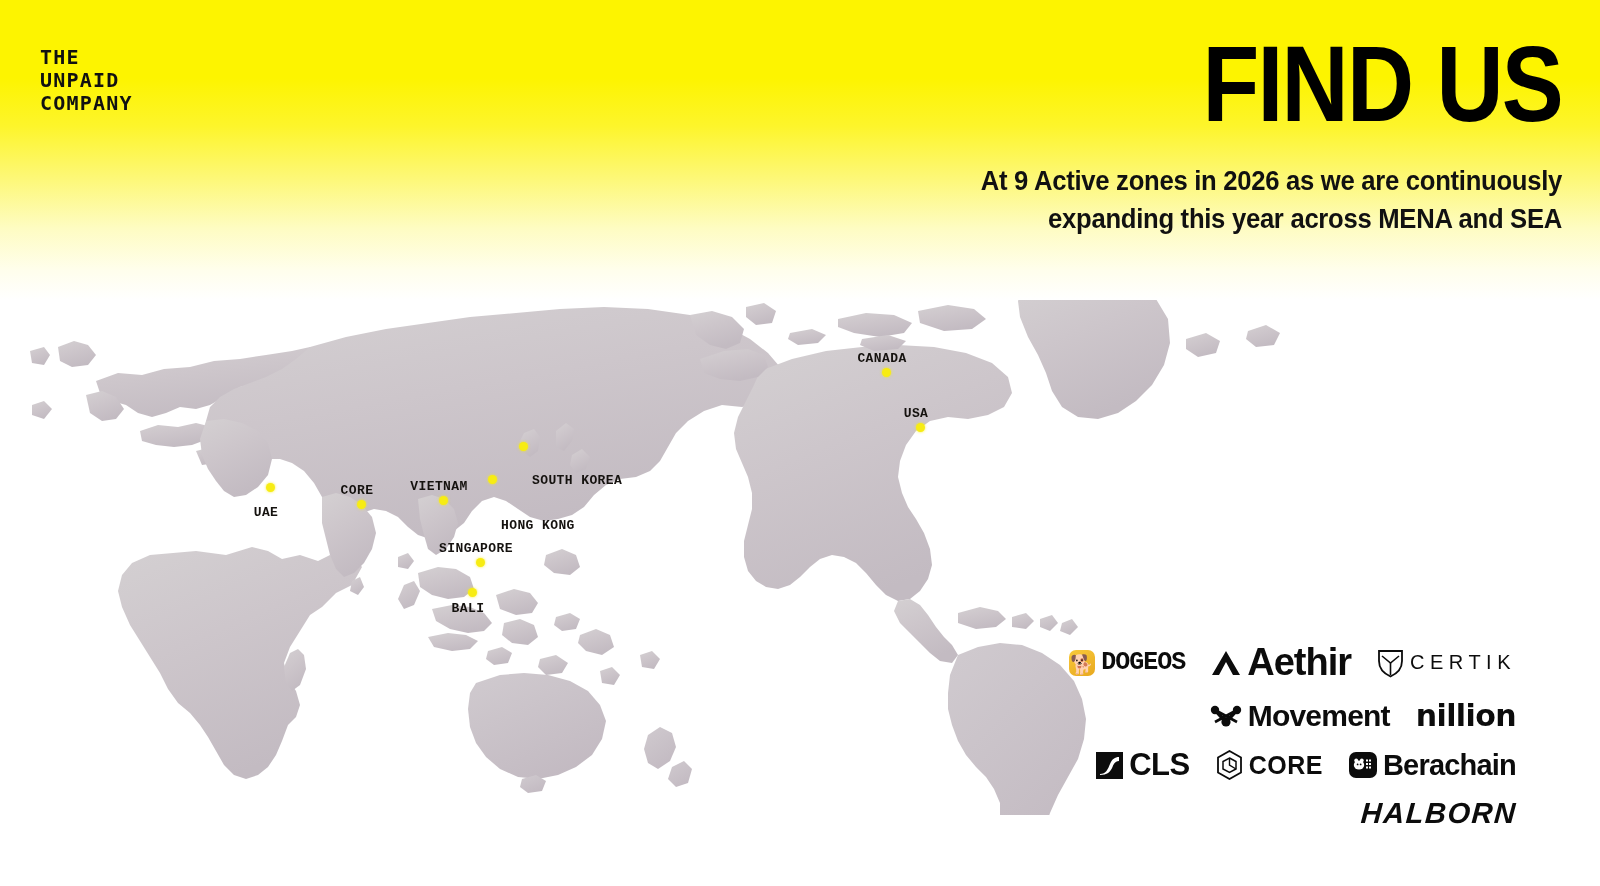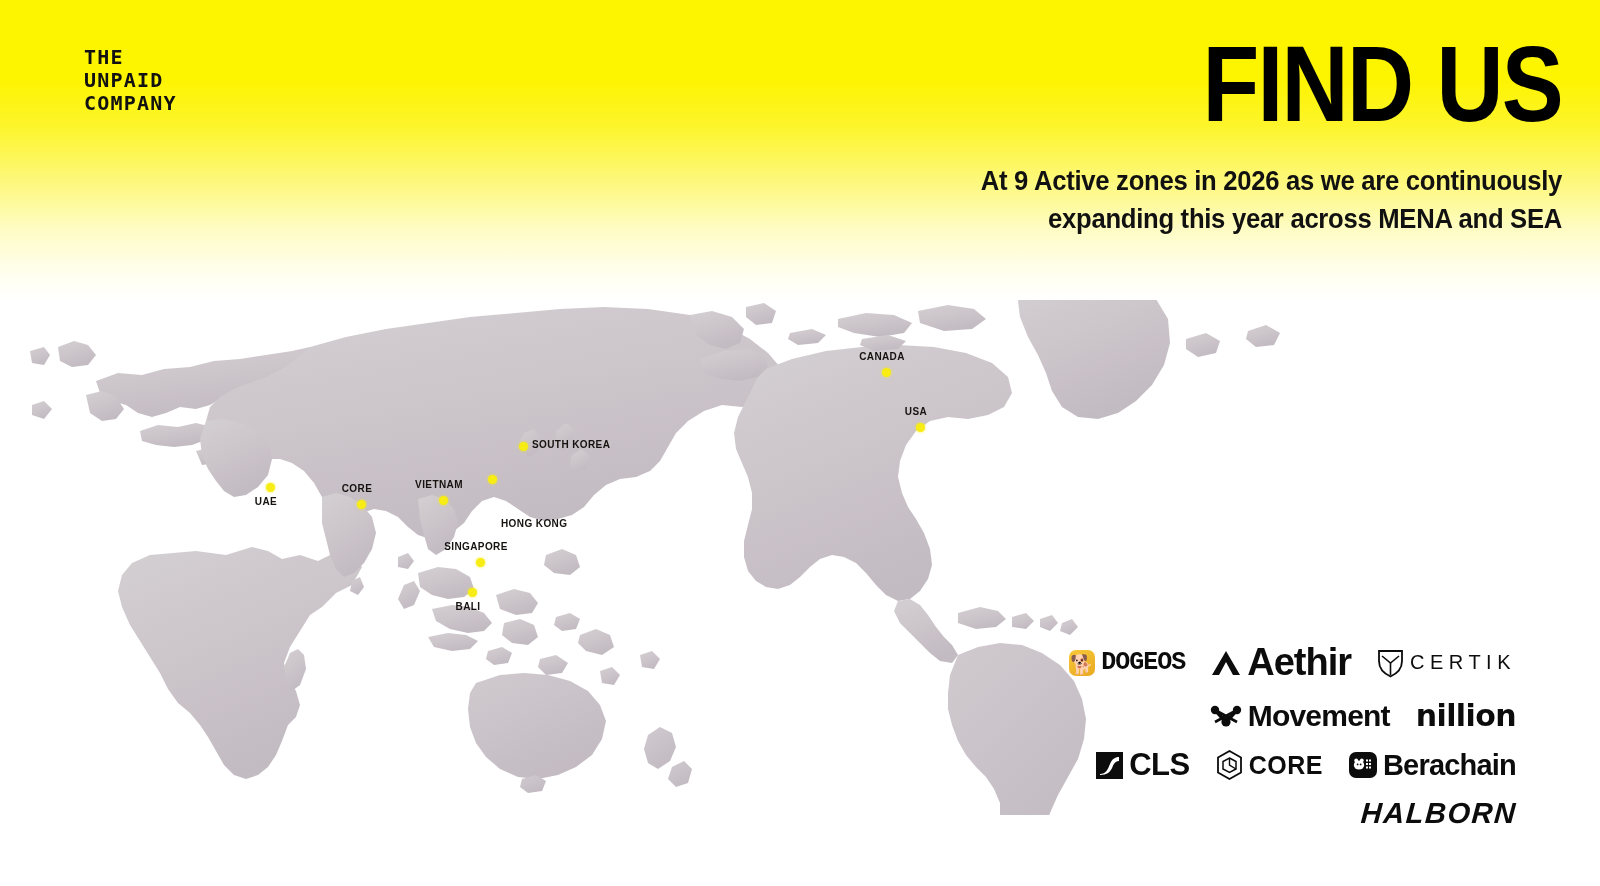--- a/index.html
+++ b/index.html
@@ -28,21 +28,20 @@
   
   #brand-logo {
     position:absolute; left:40px; top:46px; z-index:6;
     font-family:"DejaVu Sans Mono", monospace;
     font-weight:bold;
     font-size:20px;
     line-height:23px;
     letter-spacing:1.2px;
     color:#111111;
     text-transform:uppercase;
-    margin-left:44px;
   }
   #brand-logo div { white-space:nowrap; }
 
   
   #headline {
     position:absolute; right:38px; top:32px; z-index:6;
     font-family:"Liberation Sans", sans-serif;
     font-weight:bold;
     font-size:108px;
     line-height:104px;
@@ -76,23 +75,23 @@
   #pin-layer { position:absolute; left:0; top:0; width:1600px; height:886px; z-index:4; }
   .pin { position:absolute; }
   .pin .dot {
     position:absolute; left:0; top:0;
     width:9px; height:9px; border-radius:50%;
     background:#f7ec13;
     box-shadow:0 0 3px rgba(247,236,19,.85);
   }
   .pin .pin-label {
     position:absolute;
-    font-family:Liberation Sans, sans-serif;
+    font-family:Liberation Mono, monospace;
     font-weight:bold;
-    font-size:10px;
+    font-size:13px;
     letter-spacing:0.4px;
     color:#15120f;
     white-space:nowrap;
   }
   
   .pin.lbl-right  .pin-label { left:13px;  top:-3px; }
   .pin.lbl-above  .pin-label { left:50%;   top:-17px; transform:translateX(-50%); }
   .pin.lbl-below  .pin-label { left:50%;   top:13px;  transform:translateX(-50%); }
 
   
@@ -290,33 +289,33 @@
   <div>UNPAID</div>
   <div>COMPANY</div>
 </div>
 
 <div id="headline">FIND US</div>
 <div id="subhead">At 9 Active zones in 2026 as we are continuously expanding this year across MENA and SEA</div>
 
 <div id="pin-layer">
     <div class="pin lbl-below" style="left: 266px; top: 483px;">
       <span class="dot" style="background: rgb(247, 236, 19);"></span>
-      <span class="pin-label" style="color: rgb(21, 18, 15);">UAE</span>
+      <span class="pin-label" style="color: rgb(21, 18, 15); margin-top: 9px;">UAE</span>
     </div>
     <div class="pin lbl-above" style="left: 357px; top: 500px;">
       <span class="dot" style="background: rgb(247, 236, 19);"></span>
       <span class="pin-label" style="color: rgb(21, 18, 15);">CORE</span>
     </div>
     <div class="pin lbl-above" style="left: 439px; top: 496px;">
       <span class="dot" style="background: rgb(247, 236, 19);"></span>
       <span class="pin-label" style="color: rgb(21, 18, 15);">VIETNAM</span>
     </div>
     <div class="pin lbl-right" style="left: 519px; top: 442px;">
       <span class="dot" style="background: rgb(247, 236, 19);"></span>
-      <span class="pin-label" style="color: rgb(21, 18, 15);">SOUTH KOREA</span>
+      <span class="pin-label" style="color: rgb(21, 18, 15); margin-top: 34px;">SOUTH KOREA</span>
     </div>
     <div class="pin lbl-right" style="left: 488px; top: 475px;">
       <span class="dot" style="background: rgb(247, 236, 19);"></span>
       <span class="pin-label" style="color: rgb(21, 18, 15); margin-top: 46px;">HONG KONG</span>
     </div>
     <div class="pin lbl-above" style="left: 476px; top: 558px;">
       <span class="dot" style="background: rgb(247, 236, 19);"></span>
       <span class="pin-label" style="color: rgb(21, 18, 15);">SINGAPORE</span>
     </div>
     <div class="pin lbl-below" style="left: 468px; top: 588px;">

